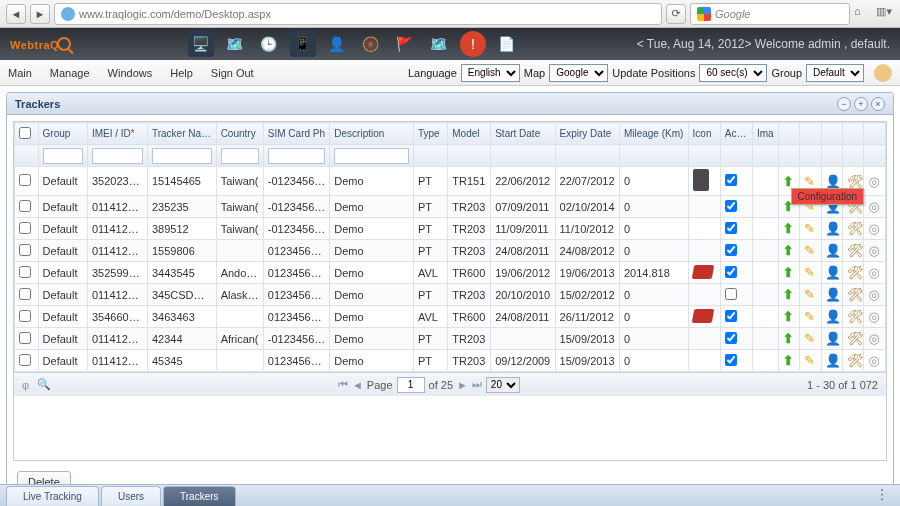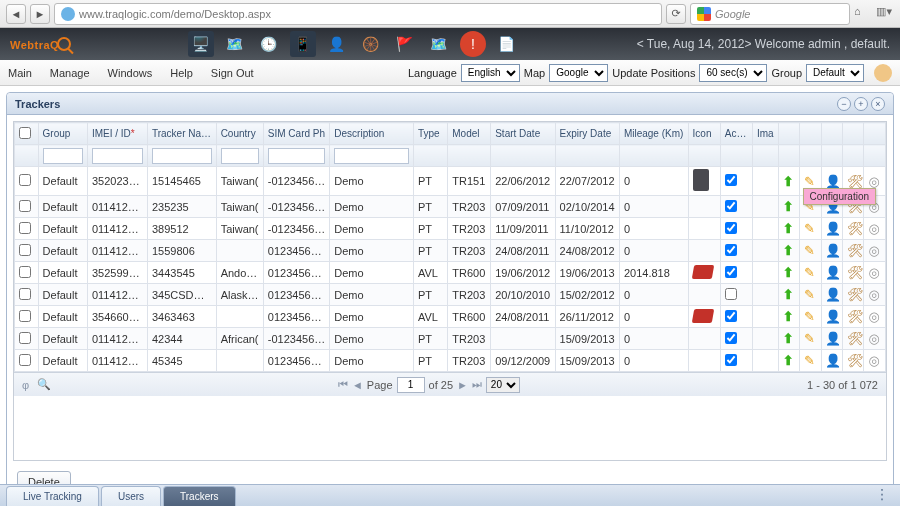--- a/index.html
+++ b/index.html
@@ -63,21 +63,21 @@
 .actions{padding:4px 10px 6px;display:flex;}
 .btn{border:1px solid #a9b6c8;background:linear-gradient(#fdfdfd,#e8edf4);padding:4px 10px;border-radius:3px;cursor:pointer;font-size:11px;color:#333}
 .scroll-hint{height:12px;background:linear-gradient(#e5ebf3,#f6f9fc);border-top:1px solid #cbd3de;position:relative}
 .scroll-hint::after{content:'';position:absolute;right:6px;top:2px;border-left:4px solid transparent;border-right:4px solid transparent;border-top:5px solid #7d8ca2}
 
 .bottom-tabs{position:absolute;bottom:0;left:0;right:0;height:22px;background:linear-gradient(#dfe7f2,#c5d4e6);display:flex;align-items:flex-end;padding:0 6px;border-top:1px solid #a5b7cf}
 .btab{padding:4px 16px;border:1px solid #a5b7cf;border-bottom:none;margin-right:2px;border-radius:4px 4px 0 0;background:linear-gradient(#f4f8fc,#e0e9f3);color:#395275;font-size:10px}
 .btab.active{background:linear-gradient(#6a7c95,#50637d);color:#fff}
 .dots{position:absolute;right:10px;bottom:4px;color:#5a718f;font-size:14px;letter-spacing:1px}
 
-.tooltip{position:absolute;top:188px;right:24px;background:#f9a8d4;border:1px solid #b6af7e;padding:2px 6px;font-size:10px;color:#333;box-shadow:1px 1px 2px rgba(0,0,0,.2)}
+.tooltip{position:absolute;top:188px;right:36px;background:#ef4444;border:1px solid #b6af7e;padding:2px 6px;font-size:10px;color:#333;box-shadow:1px 1px 2px rgba(0,0,0,.2)}
 
 .tac{text-align:center}
 </style>
 </head>
 <body>
 
 <div class="browser-bar">
   <div class="nav-btn">◄</div>
   <div class="nav-btn">►</div>
   <div class="url-bar">

